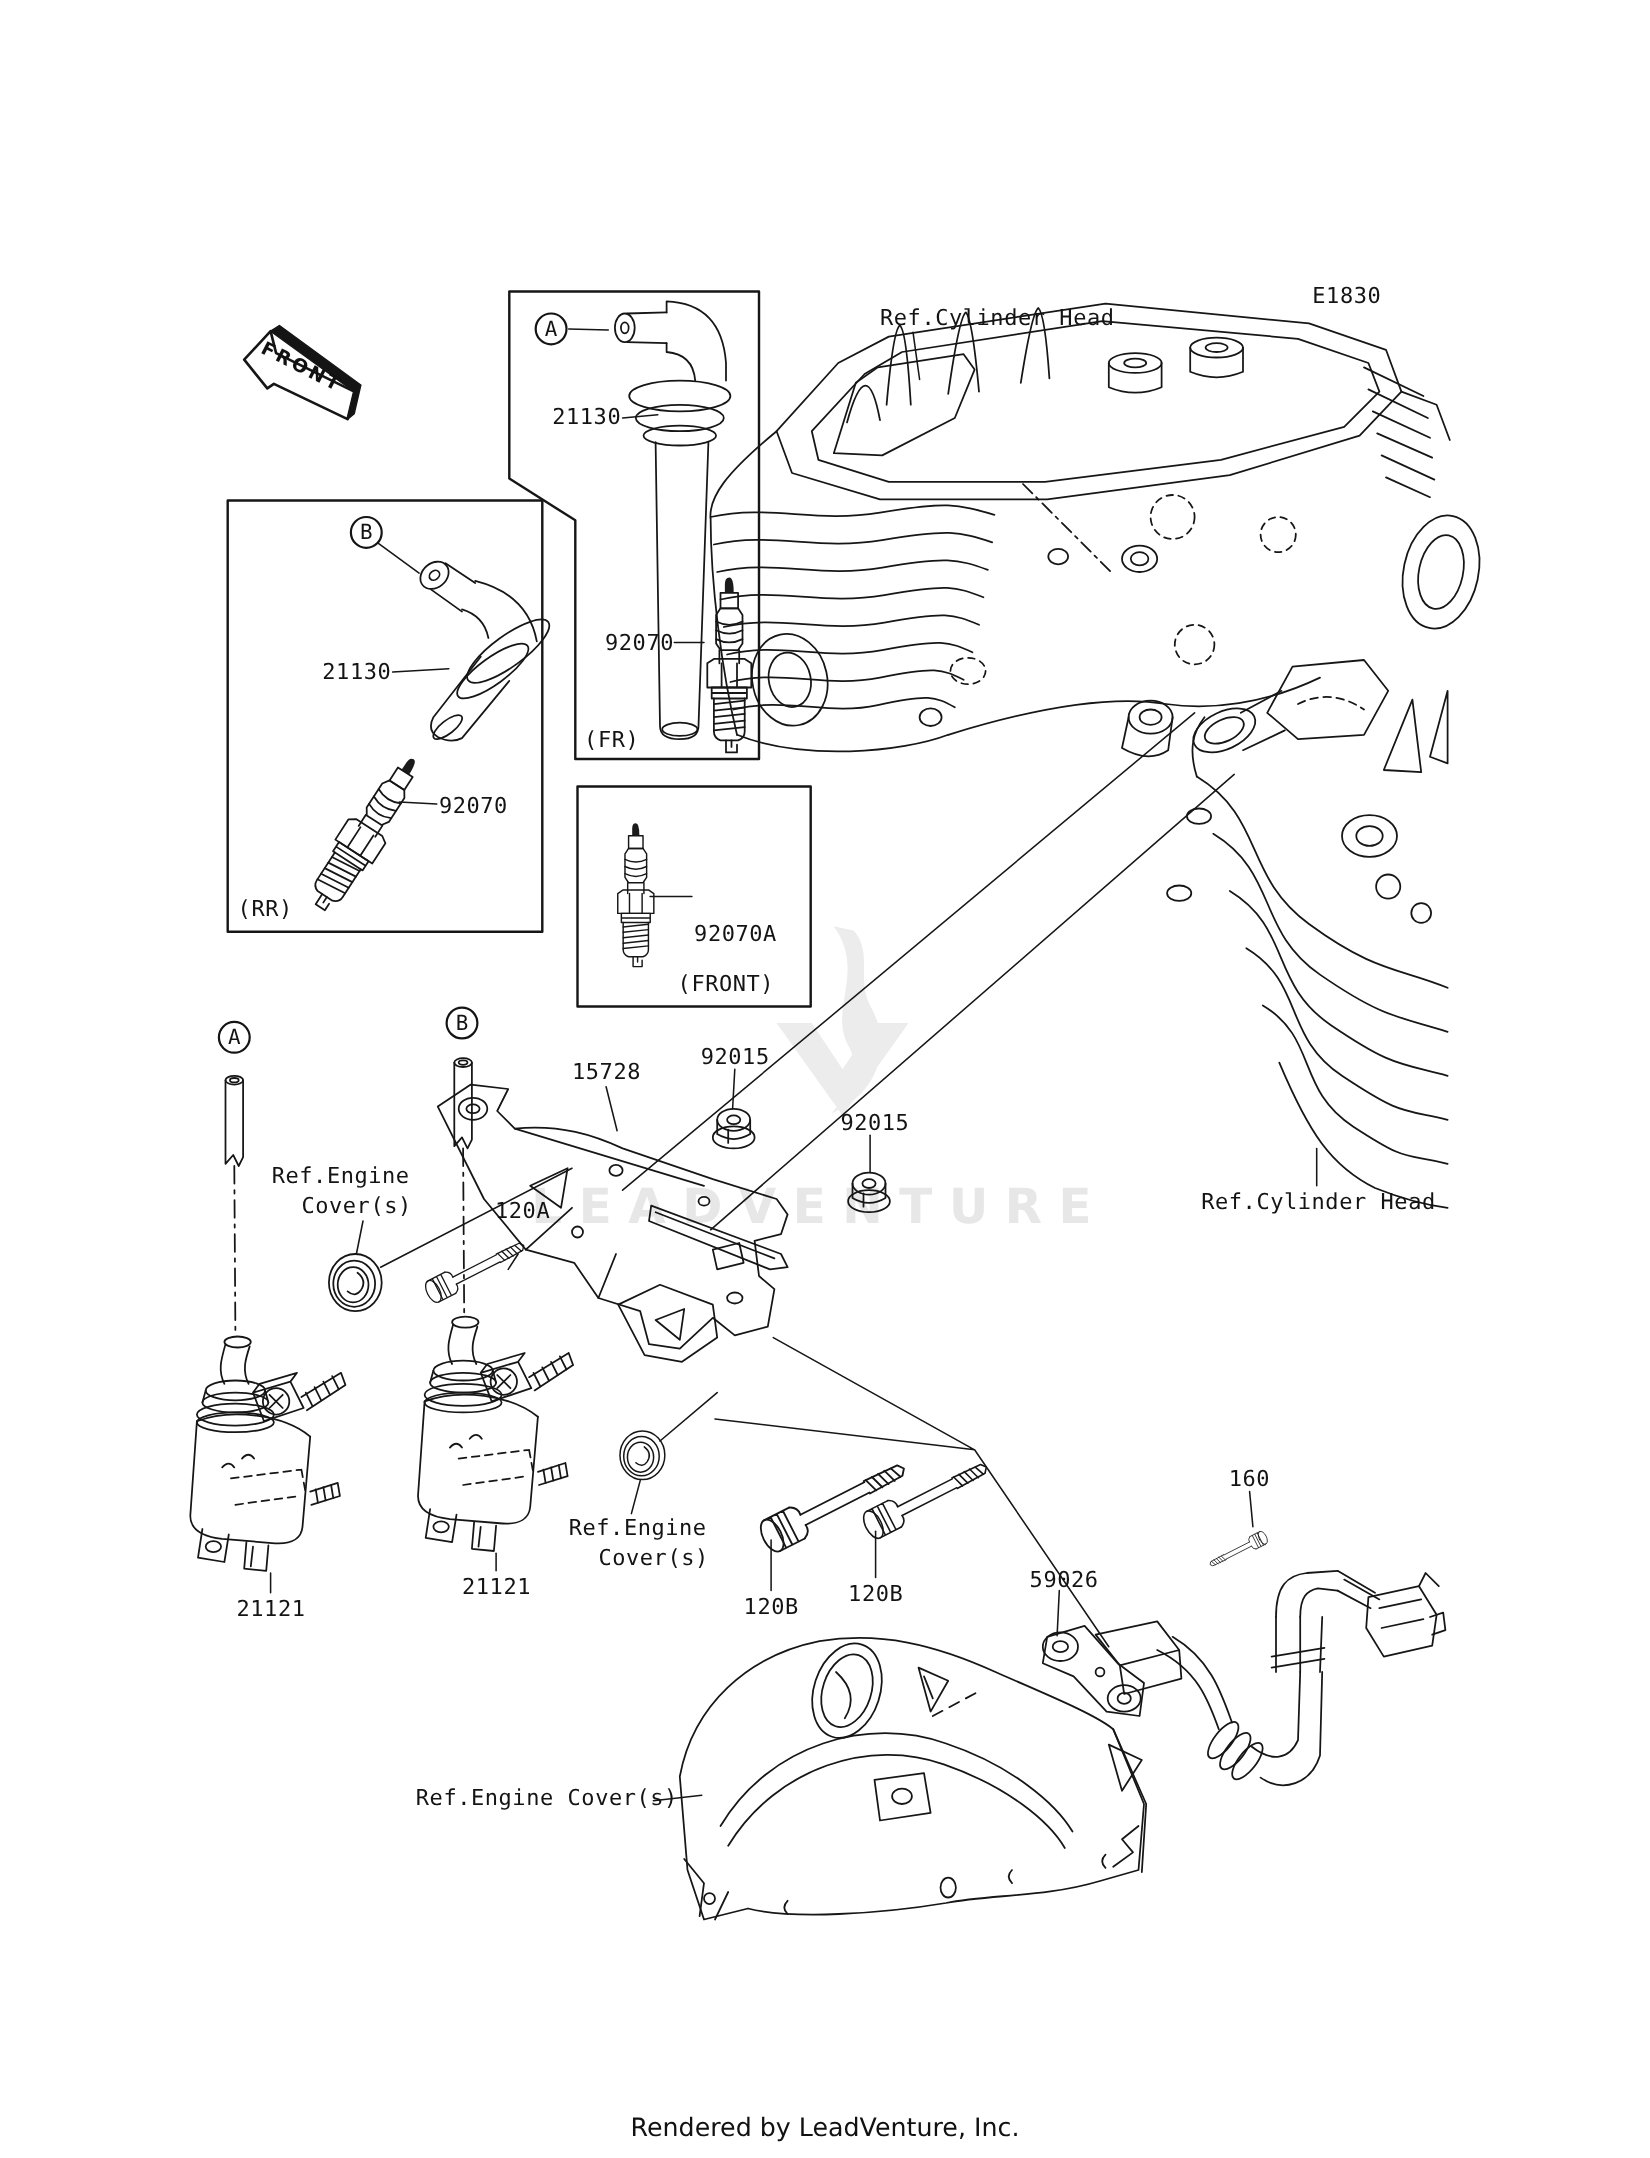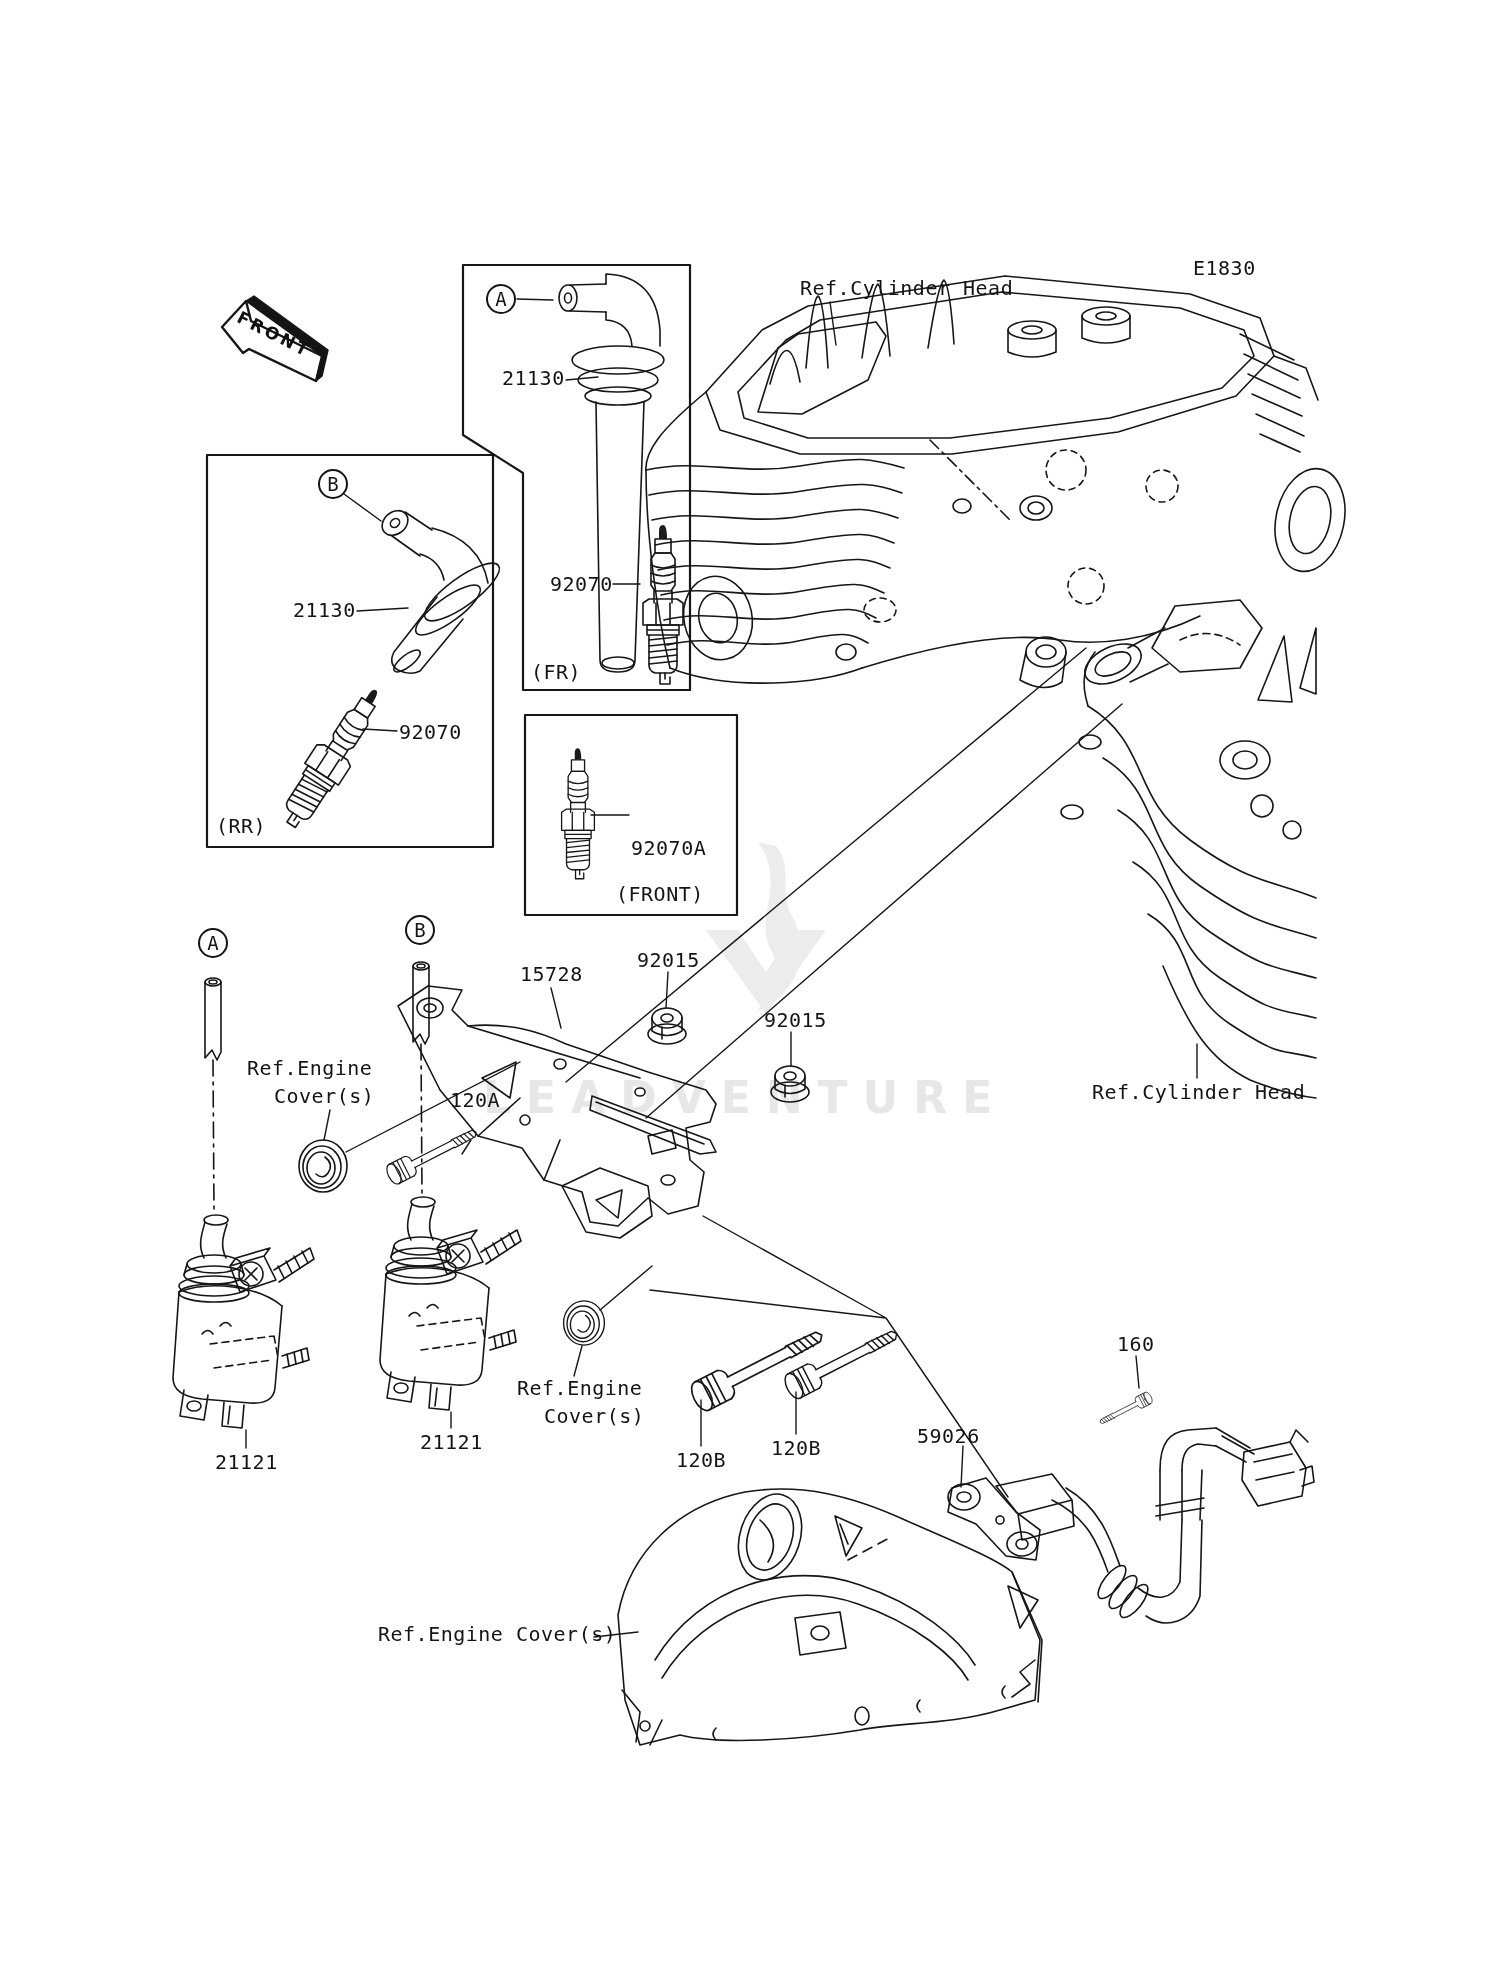--- a/index.html
+++ b/index.html
@@ -374,18 +374,19 @@
 
   <div class="lbl" style="left:215px;top:1450px">21121</div>
   <div class="lbl" style="left:420px;top:1430px">21121</div>
 
   <div class="lbl" style="left:517px;top:1376px">Ref.Engine</div>
   <div class="lbl" style="left:544px;top:1404px">Cover(s)</div>
 
   <div class="lbl" style="left:676px;top:1448px">120B</div>
   <div class="lbl" style="left:771px;top:1436px">120B</div>
 
-  <div class="lbl" style="left:917px;top:1424px">59026</div>
+  <div class="lbl" style="left:936px;top:1424px">59026</div>
   <div class="lbl" style="left:1117px;top:1332px">160</div>
 
   <div class="lbl" style="left:378px;top:1622px">Ref.Engine Cover(s)</div>
 
+  <div class="footer">Rendered by LeadVenture, Inc.</div>
 </div>
 
 </body></html>

